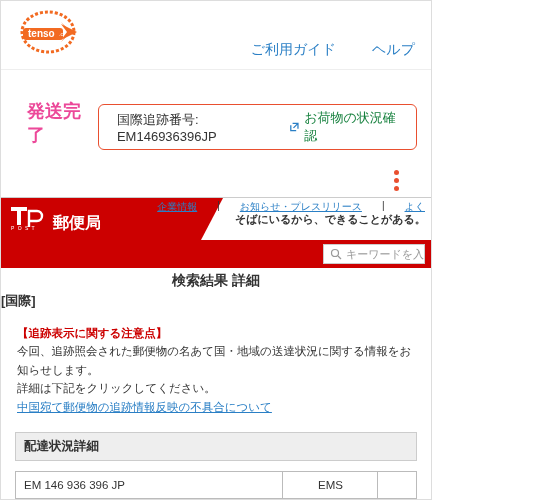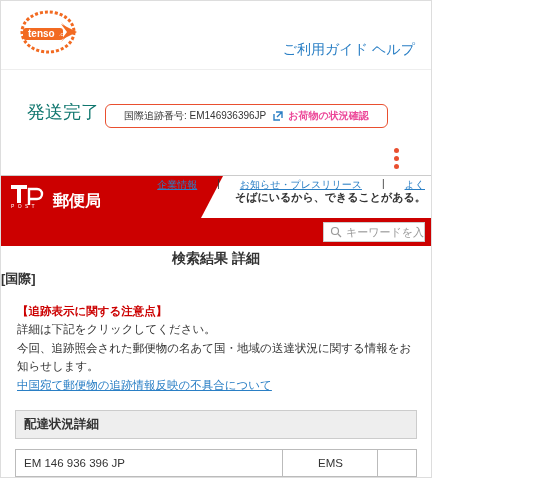--- a/index.html
+++ b/index.html
@@ -2,29 +2,29 @@
 <html><head>
 <meta charset="utf-8">
 <style>
   * { box-sizing: border-box; margin: 0; padding: 0; }
   body { font-family: "Hiragino Kaku Gothic ProN", "Meiryo", sans-serif; font-size: 13px; color: #333; background: #fff; width: 540px; }
   .outer { border: 1px solid #ddd; width: 432px; }
 
   
   .top-header { display: flex; align-items: center; justify-content: space-between; padding: 8px 16px 10px 10px; border-bottom: 1px solid #eee; }
   .logo-wrap { display: flex; flex-direction: column; align-items: center; }
-  .nav-links { display: flex; gap: 4px; margin-top: 32px; }
+  .nav-links { display: flex; gap: 36px; margin-top: 32px; }
   .nav-links span { color: #2a7fc5; font-size: 14px; }
 
   
   .status-row { padding: 26px 14px 18px 26px; display: flex; align-items: center; gap: 6px; }
-  .status-label { color: #0f766e; font-size: 18px; font-weight: 400; }
-  .tracking-box { border: 1.5px solid #e94f2f; border-radius: 6px; padding: 4px 18px; display: flex; align-items: center; gap: 6px; font-size: 10px; margin-top: 8px; }
+  .status-label { color: #ec4899; font-size: 18px; font-weight: 700; }
+  .tracking-box { border: 1.5px solid #e94f2f; border-radius: 6px; padding: 4px 18px; display: flex; align-items: center; gap: 6px; font-size: 13px; margin-top: 8px; }
   .tracking-text { color: #333; }
-  .tracking-link { color: #ec4899; display: flex; align-items: center; gap: 4px; font-weight: bold; }
+  .tracking-link { color: #15803d; display: flex; align-items: center; gap: 4px; }
   .ext-icon { width: 12px; height: 12px; }
 
   .dots { display: flex; flex-direction: column; align-items: center; gap: 3px; padding: 2px 0 6px 0; margin-left: 360px; }
   .dots span { width: 5px; height: 5px; background: #e94f2f; border-radius: 50%; }
 
   
   .jp-wrap { border-top: 1px solid #ccc; }
   .jp-header { display: flex; align-items: stretch; height: 42px; background: #fff; position: relative; }
   .jp-logo-area { display: flex; align-items: center; gap: 8px; padding: 0 10px 0 10px; background: #c00; color: #fff; width: 200px; position: relative; }
   .jp-logo-area::after {
@@ -122,22 +122,22 @@
           </svg>
         <span>キーワードを入力</span>
       </div>
     </div>
 
     <div class="result-title">検索結果 詳細</div>
     <div class="result-sub">[国際]</div>
 
     <div class="notice">
       <div class="notice-title">【追跡表示に関する注意点】</div>
+      <div>今回、追跡照会された郵便物の名あて国・地域の送達状況に関する情報をお知らせします。</div>
       <div>詳細は下記をクリックしてください。</div>
-      <div>今回、追跡照会された郵便物の名あて国・地域の送達状況に関する情報をお知らせします。</div>
       <span class="notice-link">中国宛て郵便物の追跡情報反映の不具合について</span>
     </div>
 
     <div class="detail-header">配達状況詳細</div>
 
     <table class="detail">
       <tbody>
       <tr>
         <td class="left">EM 146 936 396 JP</td>
         <td>EMS</td>

